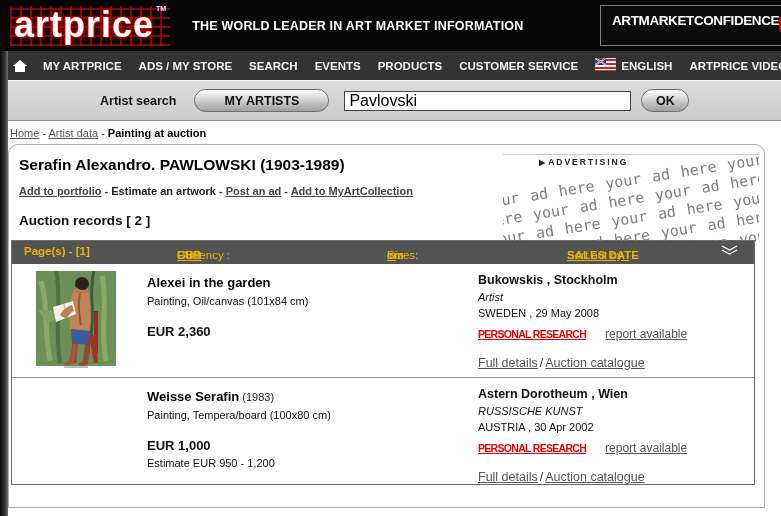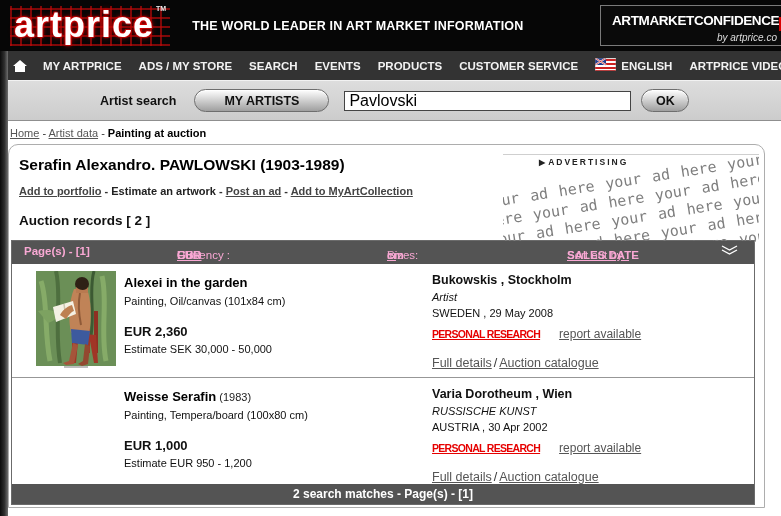--- a/index.html
+++ b/index.html
@@ -58,30 +58,30 @@
   .section-title { margin:16px 0 0 10px; font-size:13.5px; font-weight:bold; }
   .ad-box { position:absolute; top:9px; right:5px; width:256px; height:91px;
     border-top:1px solid #cfcfcf; overflow:hidden; cursor:pointer; }
   .ad-label { font-size:8.5px; font-weight:bold; letter-spacing:2px; color:#222; margin:2px 0 0 36px; }
   .ad-marker { font-size:8px; margin-right:3px; letter-spacing:0; }
   .ad-tilt { position:absolute; top:13px; left:-14px; width:330px;
     font-family:"DejaVu Sans Mono",monospace; font-size:15px; line-height:19px; color:#7e7e7e;
     transform:rotate(-9deg); word-spacing:2px; }
   
   .results { margin:12px 9px 0 2px; border:1px solid #6b6b6b; background:#fff; }
-  .toolbar { height:23px; background:#545454; position:relative; color:#f9a8d4; }
+  .toolbar { height:23px; background:#545454; position:relative; color:#eab308; }
   .toolbar span { position:absolute; top:4px; font-size:11.5px; white-space:nowrap; }
   .tb-pages { left:12px; font-weight:bold; font-size:12px; }
   .tb-currency { left:165px; }
   .tb-sizes { left:375px; }
   .tb-sort { left:555px; }
   .tb-link { text-decoration:underline; cursor:pointer; }
   .tb-bold { font-weight:bold; }
   .sort-icon { position:absolute; right:16px; top:6px; cursor:pointer; }
-  .row { display:flex; padding-top:7px; }
+  .row { display:flex; padding-top:7px;gap:23px; }
   .row + .row { border-top:1px solid #979797; }
   .row-1 { height:113px; }
   .row-2 { height:107px; }
   .thumb-cell { width:112px; padding-left:24px; }
   .thumb { cursor:pointer; display:block; }
   .main-cell { width:308px; padding-top:2px; }
   .rec-title { font-size:13px; font-weight:bold; color:#000; }
   .rec-year { font-weight:normal; font-size:11px; color:#222; margin-left:3px; }
   .rec-medium { font-size:11px; margin-top:4px; color:#111; }
   .rec-price { font-size:13px; font-weight:bold; margin-top:17px; }
@@ -104,21 +104,20 @@
 
 <div class="top-header">
   <div class="logo-wrap">
     <span class="logo-text">artprice</span><span class="logo-tm">TM</span>
   </div>
   <div class="tagline">THE WORLD LEADER IN ART MARKET INFORMATION</div>
   <div class="amci-box">
     <div class="amci-line">
       <span>ARTMARKETCONFIDENCE</span><span class="amci-i">I</span>
     </div>
-    <div class="amci-byline">by artprice.co</div>
   </div>
 </div>
 
 <div class="nav">
   <span class="nav-home">
     <svg width="14" height="12" viewBox="0 0 14 12">
         <path d="M7 0 L14 6 L12 6 L12 12 L2 12 L2 6 L0 6 Z" fill="#ffffff"></path>
       </svg>
   </span>
   <span class="nav-item">MY ARTPRICE</span>
@@ -233,21 +232,20 @@
           <path d="M35 58 L54 60 L52 74 L36 72 Z" fill="#3d5a9e"></path>
           <path d="M37 72 L33 90 L27 92 L30 94 L38 93 L42 74 Z" fill="#a5543a"></path>
           <path d="M49 73 L47 90 L42 93 L46 95 L52 93 L54 75 Z" fill="#934830"></path>
           <rect x="28" y="95" width="24" height="2" fill="#bdbdbd"></rect>
         </svg>
       </div>
       <div class="main-cell">
         <div><span class="rec-title">Alexei in the garden</span><span class="rec-year"></span></div>
         <div class="rec-medium">Painting, Oil/canvas (101x84 cm)</div>
         <div class="rec-price">EUR 2,360</div>
-        <div class="rec-estimate">Estimate SEK 30,000 - 50,000</div>
       </div>
       <div class="right-cell">
         <div class="rec-house">Bukowskis , Stockholm</div>
         <div class="rec-sale">Artist</div>
         <div class="rec-where">SWEDEN , 29 May 2008</div>
         <div class="pr-line">
           <span class="pr-red">PERSONAL RESEARCH</span><span class="pr-rest">report available</span>
         </div>
         <div class="rec-links">
           <span class="rec-link">Full details</span><span class="link-slash">/</span><span class="rec-link">Auction catalogue</span>
@@ -257,27 +255,26 @@
 
     <div class="row row-2">
       <div class="thumb-cell"></div>
       <div class="main-cell">
         <div><span class="rec-title">Weisse Serafin</span><span class="rec-year">(1983)</span></div>
         <div class="rec-medium">Painting, Tempera/board (100x80 cm)</div>
         <div class="rec-price">EUR 1,000</div>
         <div class="rec-estimate">Estimate EUR 950 - 1,200</div>
       </div>
       <div class="right-cell">
-        <div class="rec-house">Varia Dorotheum , Wien</div>
+        <div class="rec-house">Astern Dorotheum , Wien</div>
         <div class="rec-sale">RUSSISCHE KUNST</div>
         <div class="rec-where">AUSTRIA , 30 Apr 2002</div>
         <div class="pr-line">
           <span class="pr-red">PERSONAL RESEARCH</span><span class="pr-rest">report available</span>
         </div>
         <div class="rec-links">
           <span class="rec-link">Full details</span><span class="link-slash">/</span><span class="rec-link">Auction catalogue</span>
         </div>
       </div>
     </div>
 
-    <div class="results-footer">2  search matches -  Page(s) - [1]</div>
   </div>
 </div>
 
 </body></html>

